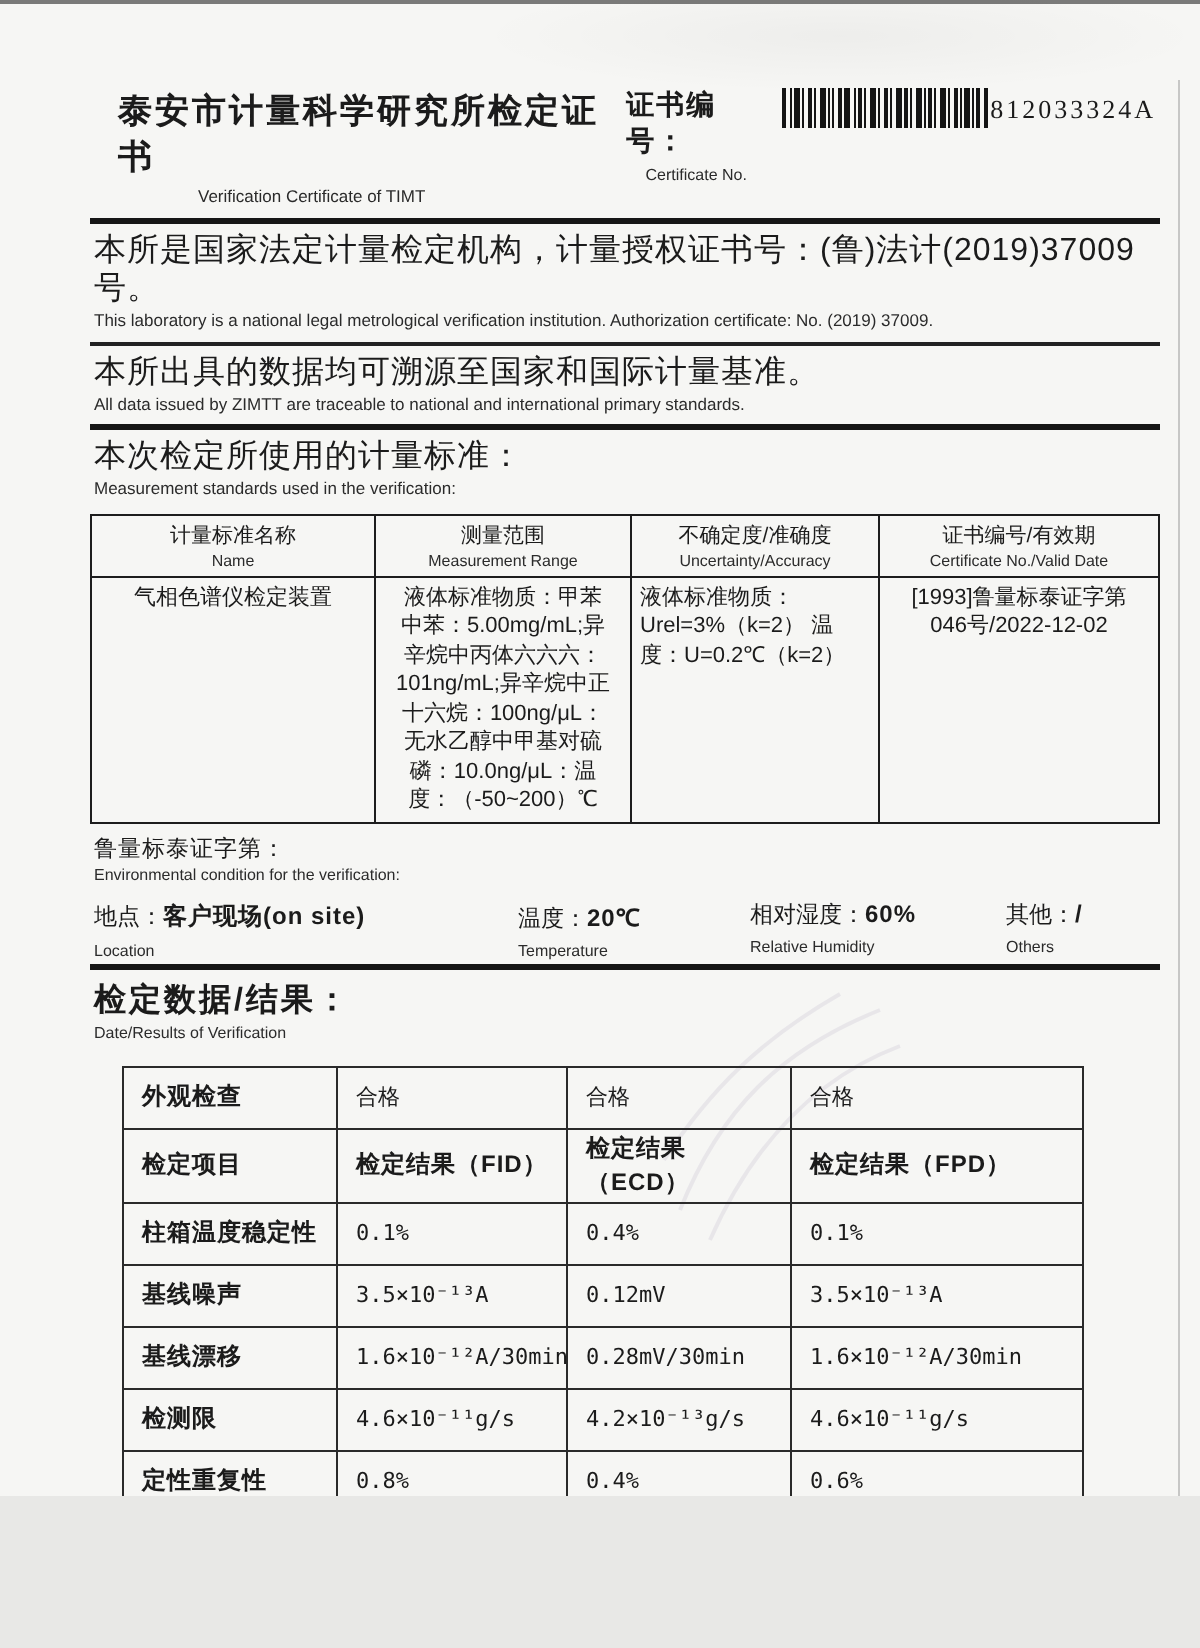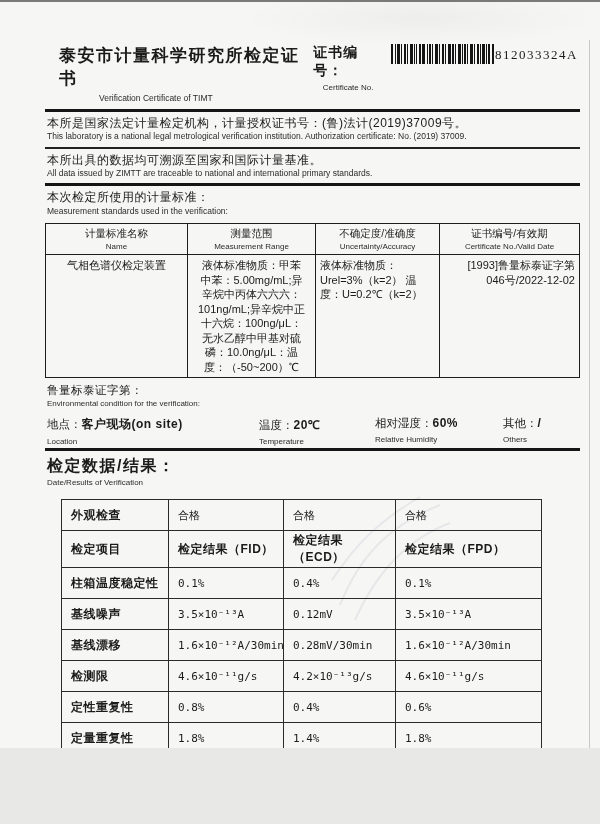--- a/index.html
+++ b/index.html
@@ -32,36 +32,36 @@
   .title-en{font-size:8.5px;color:#2a2a2a;margin-top:3px;margin-left:40px;}
   .certno-block{display:flex;align-items:flex-start;gap:8px;padding-right:2px;}
   .certno-label-cn{font-size:14px;font-weight:bold;letter-spacing:1px;}
   .certno-label-en{font-size:8px;color:#2a2a2a;margin-top:3px;text-align:center;}
   .certno-right{display:flex;flex-direction:row;align-items:center;}
   .barcode{display:block;}
   .certno-value{font-size:13px;letter-spacing:1.5px;margin-top:1px;font-family:"Liberation Serif", serif;}
 
   
   .stmt{padding:4px 0 5px 2px;}
-  .stmt-cn{font-size:12px;letter-spacing:0.5px;line-height:1.2;}
+  .stmt-cn{font-size:16px;letter-spacing:0.5px;line-height:1.2;}
   .stmt-en{font-size:8.5px;color:#2b2b2b;margin-top:2px;line-height:1.1;}
 
   
   table{border-collapse:collapse;}
   .standards{width:535px;margin-top:2px;table-layout:fixed;}
   .standards th,.standards td{border:1.6px solid #1d1d1d;vertical-align:top;}
   .standards th{padding:3px 2px;font-weight:normal;}
   .standards .h-cn{font-size:10.5px;}
   .standards .h-en{font-size:8px;color:#2b2b2b;margin-top:1px;}
   .standards td{font-size:11px;line-height:1.32;padding:3px 4px;}
   .preline{white-space:pre-line;}
   .std-name{text-align:center;padding-top:5px;}
   .std-range{text-align:center;}
   .std-unc{text-align:left;}
-  .std-cert{text-align:right;}
+  .std-cert{text-align:center;}
 
   
   .env-head{padding:5px 0 2px 2px;}
   .env-head-cn{font-size:11.5px;letter-spacing:0.5px;}
   .env-head-en{font-size:8px;color:#2b2b2b;margin-top:1px;}
   .env-row{display:flex;padding:6px 0 2px 2px;}
   .env-field{display:flex;flex-direction:column;}
   .env-f1{width:212px;} .env-f2{width:116px;} .env-f3{width:128px;} .env-f4{flex:1;}
   .env-line{font-size:11.5px;}
   .env-line b{font-size:12px;letter-spacing:0.5px;}

